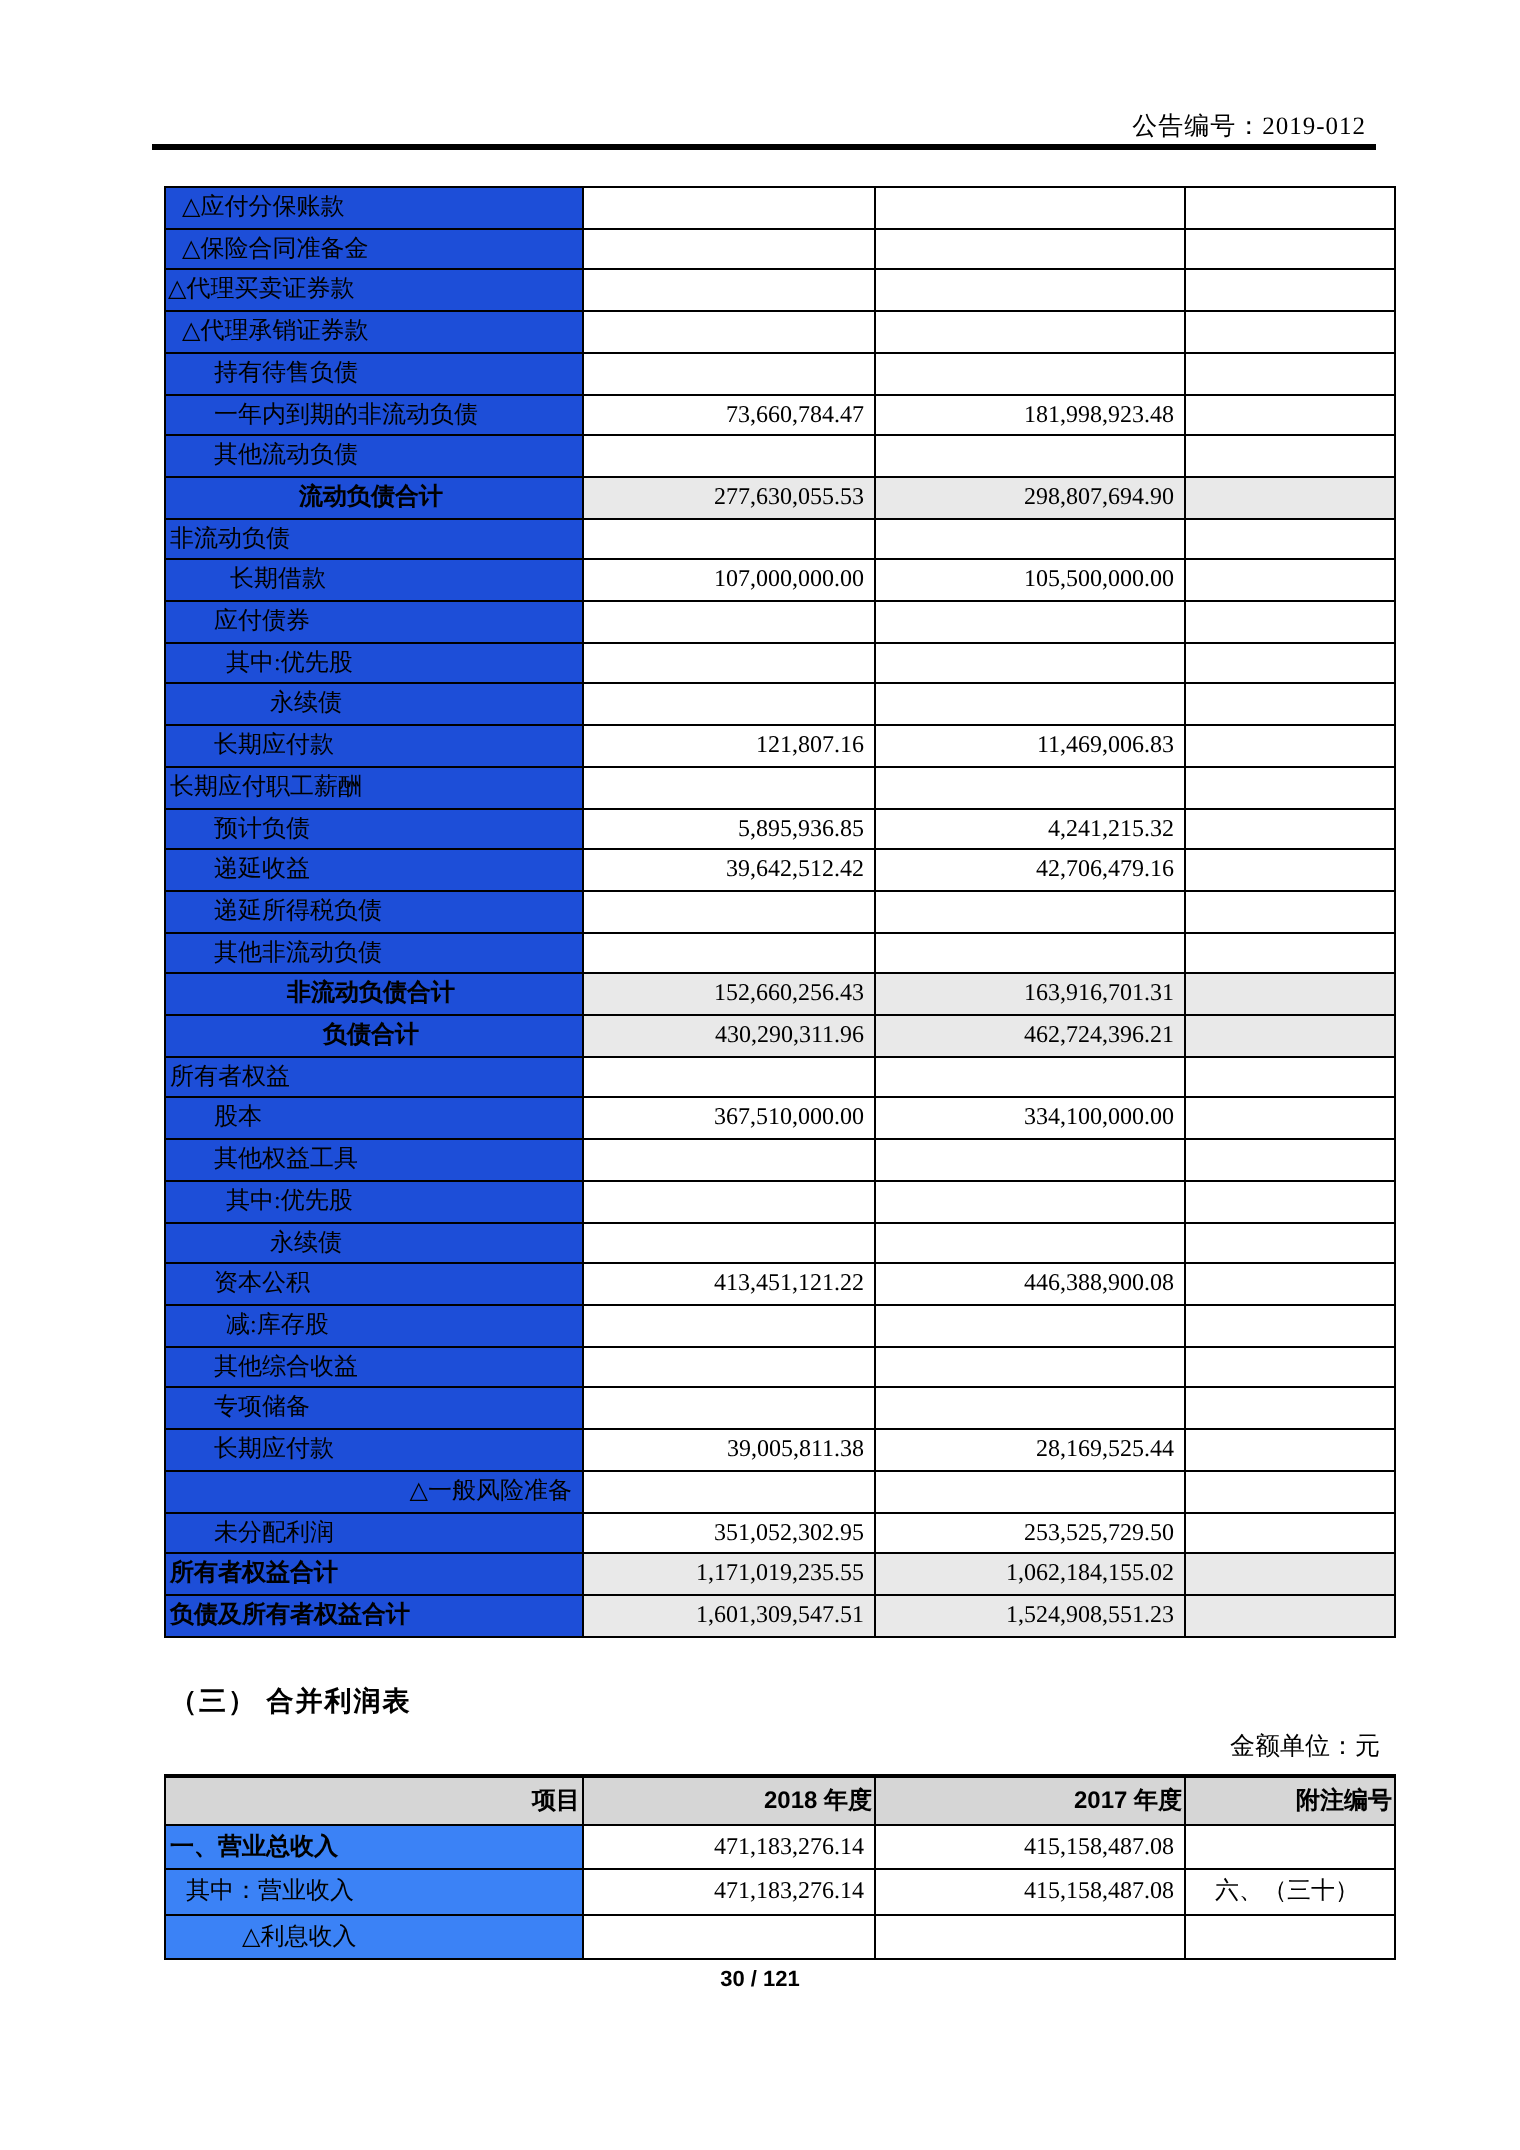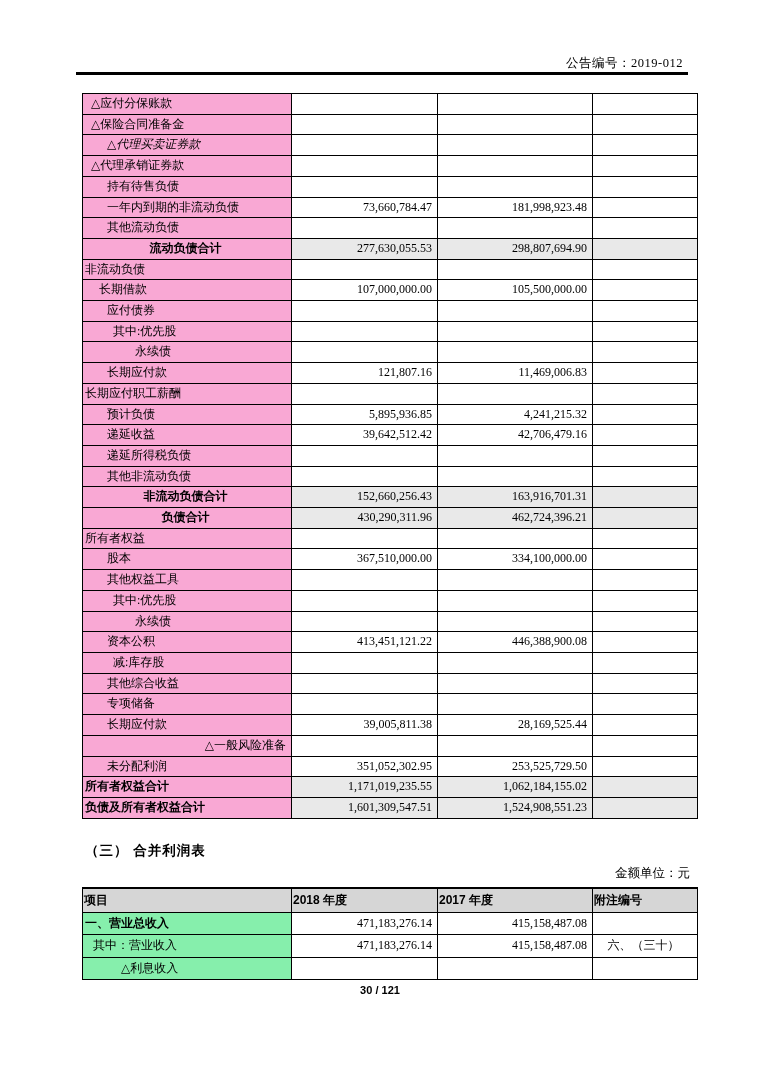--- a/index.html
+++ b/index.html
@@ -15,21 +15,21 @@
   .hdr-rule{
     position:absolute;left:76px;top:72px;width:612px;height:3px;background:#000;
   }
   table{border-collapse:collapse;table-layout:fixed;position:absolute;}
   
   .t1{left:82px;top:93px;width:615px;border:1.5px solid #000;}
   .t1 td{
     border:1px solid #000;height:19.7px;font-size:12px;line-height:19.7px;
     padding:0 5px 0 2px;overflow:hidden;white-space:nowrap;vertical-align:middle;
   }
-  .t1 td.lbl{background:#f9a8d4;}
+  .t1 td.lbl{background:#1d4ed8;}
   .t1 td.val{text-align:right;}
   .t1 tr.total-center td.lbl,
   .t1 tr.total-left td.lbl{
     font-weight:bold;
     font-family:"Liberation Sans","DejaVu Sans",sans-serif;
   }
   .t1 tr.total-center td.lbl{text-align:center;}
   .t1 tr.total-center td.val, .t1 tr.total-center td.note,
   .t1 tr.total-left   td.val, .t1 tr.total-left   td.note{background:#e9e9e9;}
   
@@ -38,28 +38,28 @@
     font-size:13.5px;font-weight:bold;
     font-family:"Liberation Sans","DejaVu Sans",sans-serif;
     letter-spacing:1px;
   }
   .unit-label{
     position:absolute;right:70px;top:865px;font-size:12.5px;
   }
   .t2{left:82px;top:887px;width:615px;border:1px solid #000;border-top:2.5px solid #000;}
   .t2 th{
     border:1px solid #000;background:#d6d6d6;height:20.5px;
-    font-size:12px;font-weight:bold;text-align:left;vertical-align:middle;
+    font-size:12px;font-weight:bold;text-align:right;vertical-align:middle;
     font-family:"Liberation Sans","DejaVu Sans",sans-serif;
   }
   .t2 td{
     border:1px solid #000;height:21.5px;font-size:12px;line-height:21.5px;
     padding:0 5px 0 2px;overflow:hidden;white-space:nowrap;vertical-align:middle;
   }
-  .t2 td.lbl{background:#86efac;}
+  .t2 td.lbl{background:#3b82f6;}
   .t2 td.val{text-align:right;}
   .t2 td.note{text-align:center;}
   .t2 tr.bold td.lbl{
     font-weight:bold;font-family:"Liberation Sans","DejaVu Sans",sans-serif;
   }
   .page-footer{
     position:absolute;left:0;top:984px;width:100%;text-align:center;
     font-size:11px;font-weight:bold;
     font-family:"Liberation Sans","DejaVu Sans",sans-serif;
   }
@@ -87,21 +87,21 @@
           <td class="val"></td>
           <td class="note"></td>
         </tr>
         <tr class="item">
           <td class="lbl" style="padding-left: 8px;">△保险合同准备金</td>
           <td class="val"></td>
           <td class="val"></td>
           <td class="note"></td>
         </tr>
         <tr class="item">
-          <td class="lbl" style="padding-left: 24px; font-style: italic;">△代理买卖证券款</td>
+          <td class="lbl" style="padding-left: 1px;">△代理买卖证券款</td>
           <td class="val"></td>
           <td class="val"></td>
           <td class="note"></td>
         </tr>
         <tr class="item">
           <td class="lbl" style="padding-left: 8px;">△代理承销证券款</td>
           <td class="val"></td>
           <td class="val"></td>
           <td class="note"></td>
         </tr>
@@ -129,21 +129,21 @@
           <td class="val">298,807,694.90</td>
           <td class="note"></td>
         </tr>
         <tr class="section">
           <td class="lbl" style="padding-left: 2px;">非流动负债</td>
           <td class="val"></td>
           <td class="val"></td>
           <td class="note"></td>
         </tr>
         <tr class="item">
-          <td class="lbl" style="padding-left: 16px;">长期借款</td>
+          <td class="lbl" style="padding-left: 32px;">长期借款</td>
           <td class="val">107,000,000.00</td>
           <td class="val">105,500,000.00</td>
           <td class="note"></td>
         </tr>
         <tr class="item">
           <td class="lbl" style="padding-left: 24px;">应付债券</td>
           <td class="val"></td>
           <td class="val"></td>
           <td class="note"></td>
         </tr>

